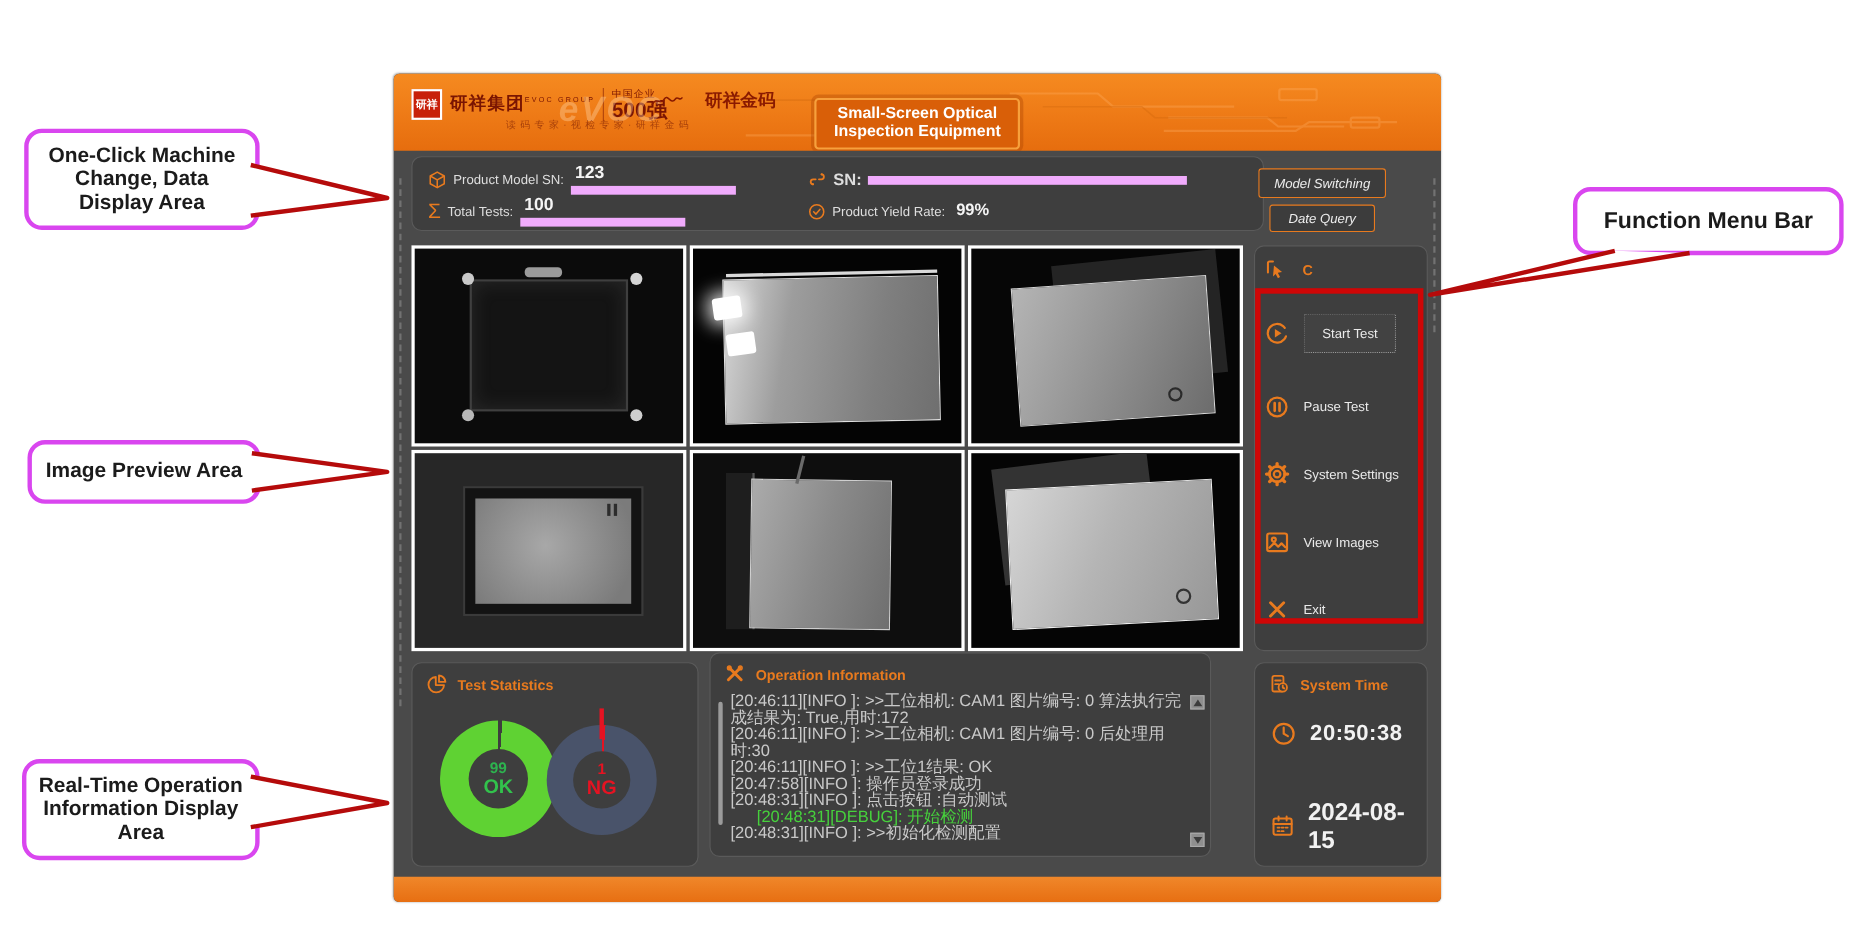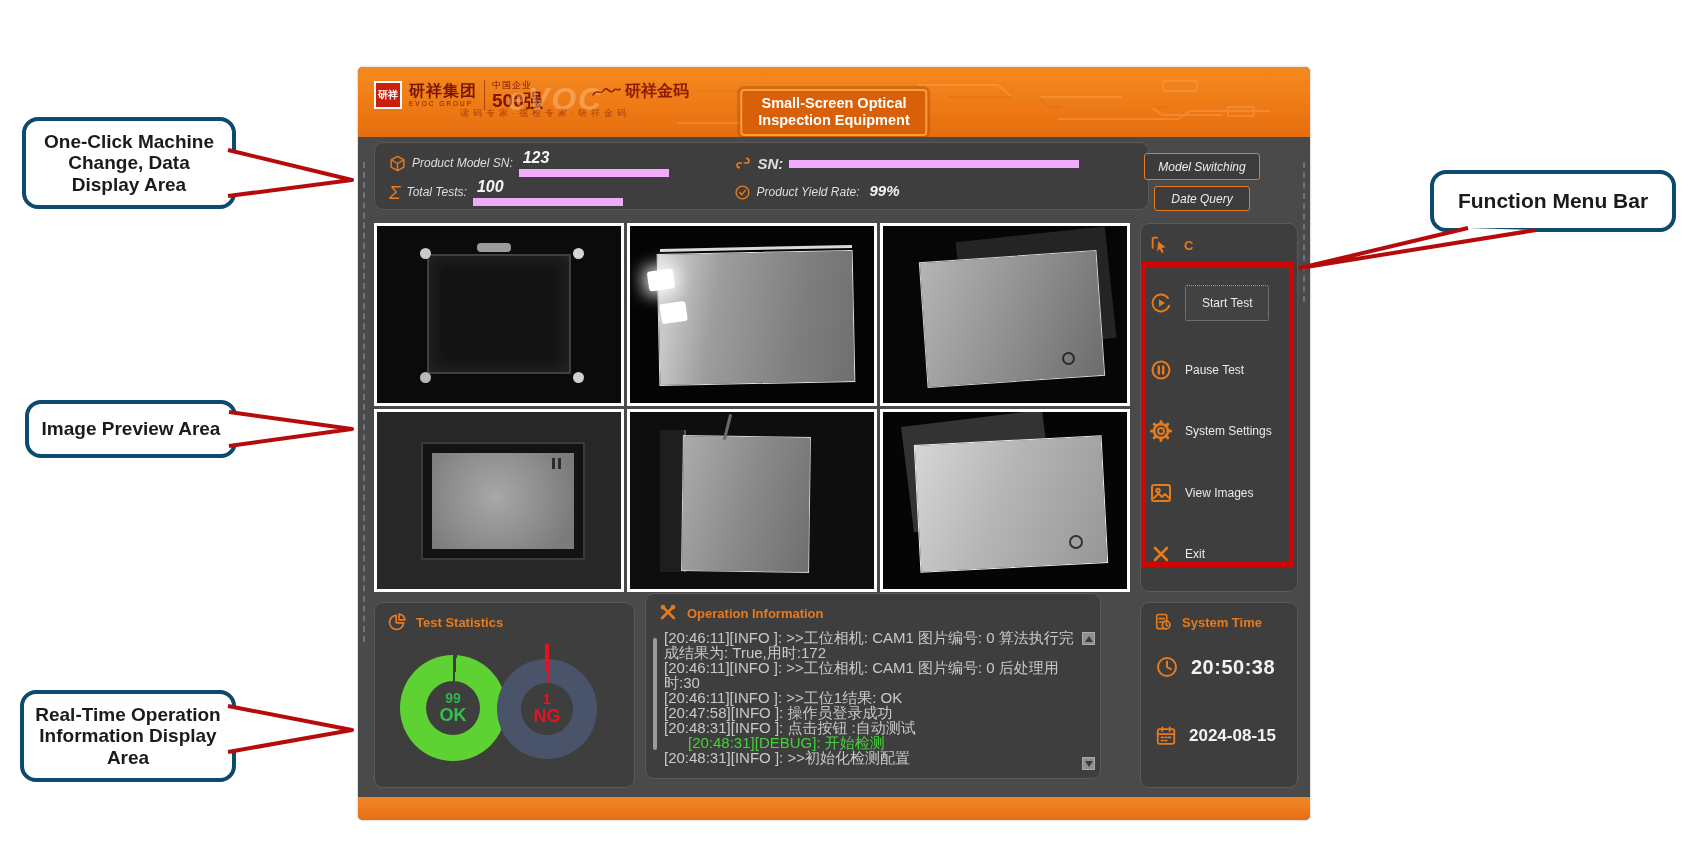--- a/index.html
+++ b/index.html
@@ -1,51 +1,51 @@
 <!DOCTYPE html>
 <html><head>
 <meta charset="utf-8">
 <style>
   html,body{margin:0;padding:0;background:#fff;}
   *{box-sizing:border-box;}
   .canvas{position:relative;width:1688px;height:861px;background:#fff;overflow:hidden;
           font-family:"Liberation Sans","DejaVu Sans",sans-serif;}
 
   
-  .callout{position:absolute;background:#fff;border:4px solid #0c4a6e;border-radius:16px;
+  .callout{position:absolute;background:#fff;border:4px solid #d946ef;border-radius:16px;
            display:flex;align-items:center;justify-content:center;text-align:center;
            color:#1b1b1b;font-weight:600;font-size:19px;line-height:1.12;padding:8px 10px;z-index:6;}
   .co1{left:22px;top:117px;width:214px;height:92px;}
   .co2{left:25px;top:400px;width:212px;height:58px;}
   .co3{left:20px;top:690px;width:216px;height:92px;}
   .co4{left:1430px;top:170px;width:246px;height:62px;font-size:21px;}
   .pointer-layer{position:absolute;inset:0;z-index:7;pointer-events:none;}
 
   
   .window{position:absolute;left:358px;top:67px;width:952px;height:753px;background:#4a4a4a;
           border-radius:5px;z-index:1;box-shadow:0 0 2px rgba(0,0,0,.4);}
   .app-header{position:absolute;left:0;top:0;right:0;height:70px;border-radius:5px 5px 0 0;
               background:linear-gradient(180deg,#f58a20 0%,#ee7a16 55%,#e66d0e 100%);overflow:hidden;}
   .app-footer{position:absolute;left:0;bottom:0;right:0;height:23px;border-radius:0 0 5px 5px;
               background:linear-gradient(180deg,#f0872a,#e76f12);}
 
   
   .logo-row{position:absolute;left:16px;top:13px;display:flex;align-items:center;gap:7px;}
   .logo-mark{width:28px;height:28px;background:#c8200a;border:2px solid #fff;color:#fff;
              font-size:10px;font-weight:700;display:flex;align-items:center;justify-content:center;}
-  .brand-col{display:flex;flex-direction:column;line-height:1;color:#7a1502;}
+  .brand-col{display:flex;flex-direction:row;line-height:1;color:#7a1502;}
   .brand-cn{font-size:16px;font-weight:700;letter-spacing:1px;}
   .brand-en{font-size:6.5px;letter-spacing:2px;margin-top:2px;}
   .logo-div{width:1px;height:30px;background:rgba(122,21,2,.55);}
   .rank-col{display:flex;flex-direction:column;line-height:1;color:#7a1502;}
   .rank-small{font-size:9px;letter-spacing:1px;}
   .rank-big{font-size:19px;font-weight:700;margin-top:1px;}
   .evoc-mark{position:absolute;left:150px;top:14px;font-size:32px;font-weight:700;font-style:italic;
              color:rgba(255,214,165,.38);letter-spacing:2px;}
-  .gold-brand{position:absolute;left:233px;top:14px;display:flex;align-items:center;gap:4px;
+  .gold-brand{position:absolute;left:233px;top:14px;display:flex;align-items:center;gap:20px;
               color:#8a1a00;font-size:16px;font-weight:700;}
   .slogan{position:absolute;left:102px;top:40px;font-size:9px;letter-spacing:4px;color:rgba(110,18,0,.55);}
 
   
   .title-badge{position:absolute;left:50%;top:22px;transform:translateX(-50%);
                background:#d95f08;border:2px solid #f7a03c;border-radius:4px;
                box-shadow:0 0 0 3px rgba(165,62,0,.35);padding:4px 16px;text-align:center;
                color:#fff;font-size:14.5px;font-weight:600;line-height:1.2;white-space:nowrap;}
   .hdr-deco{position:absolute;inset:0;pointer-events:none;opacity:.55;}
 
@@ -54,21 +54,21 @@
   .deco-l{left:5px;top:95px;height:480px;}
   .deco-r{right:5px;top:95px;height:140px;}
 
   
   .panel{position:absolute;background:#3e3e3e;border:1px solid #5a5a5a;border-radius:9px;}
   .panel-head{display:flex;align-items:center;gap:9px;padding:9px 12px 4px 12px;
               color:#e87a1e;font-size:13px;font-weight:700;}
   .icon{flex:none;}
 
   
-  .data-panel{left:16px;top:75px;width:775px;height:68px;font-style:italic;}
+  .data-panel{left:16px;top:75px;width:775px;height:68px;}
   .dp-grid{display:grid;grid-template-columns:46% 54%;grid-template-rows:1fr 1fr;
            height:100%;padding:7px 10px 5px 14px;row-gap:2px;}
   .field{display:flex;align-items:center;gap:6px;min-width:0;}
   .field .lbl{color:#dedede;font-size:12px;white-space:nowrap;}
   .field .val{color:#f5f5f5;font-size:16px;font-weight:600;line-height:1.05;
               border-bottom:8px solid #f0abfc;min-width:150px;padding:0 4px 2px 4px;}
   .field .val.noline{border-bottom:none;min-width:0;font-size:15px;}
   .field .lbl.big{font-size:15px;font-weight:600;}
   .field .val.snline{min-width:290px;}
   .sigma{color:#e87a1e;font-size:19px;line-height:1;font-weight:400;}
@@ -158,21 +158,21 @@
   .sb-down{bottom:4px;}
   .tri-up{width:0;height:0;border-left:4px solid transparent;border-right:4px solid transparent;
           border-bottom:6px solid #3c3c3c;}
   .tri-down{width:0;height:0;border-left:4px solid transparent;border-right:4px solid transparent;
             border-top:6px solid #3c3c3c;}
 
   
   .time-panel{left:782px;top:535px;width:158px;height:186px;}
   .time-row{position:absolute;left:14px;display:flex;align-items:center;gap:12px;color:#f2f2f2;}
   .tr-clock{top:52px;font-size:20px;font-weight:700;letter-spacing:.5px;}
-  .tr-date{top:122px;font-size:17px;font-weight:700;}
+  .tr-date{top:122px;font-size:22px;font-weight:700;}
 </style>
 </head>
 <body>
 
 <div class="canvas">
 
   <svg class="pointer-layer" width="1688" height="861" viewBox="0 0 1688 861">
     <path d="M228,150 L352,180 L228,196" fill="#ffffff" stroke="#b50b0b" stroke-width="4" stroke-linejoin="round"></path>
     <path d="M229,412 L352,429 L229,446" fill="#ffffff" stroke="#b50b0b" stroke-width="4" stroke-linejoin="round"></path>
     <path d="M228,706 L352,730 L228,752" fill="#ffffff" stroke="#b50b0b" stroke-width="4" stroke-linejoin="round"></path>

